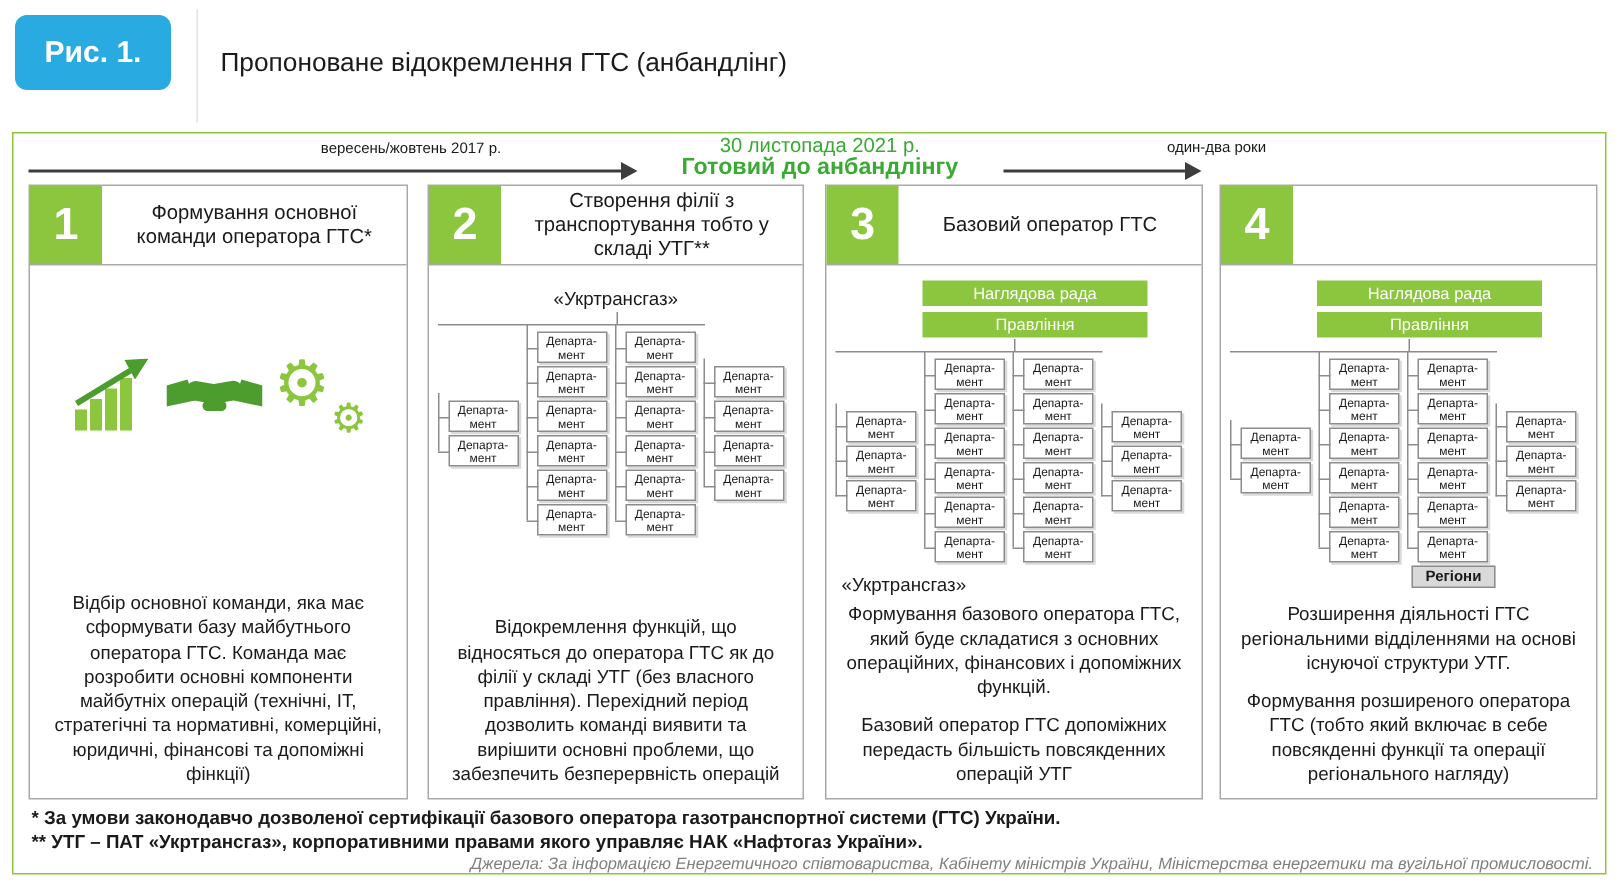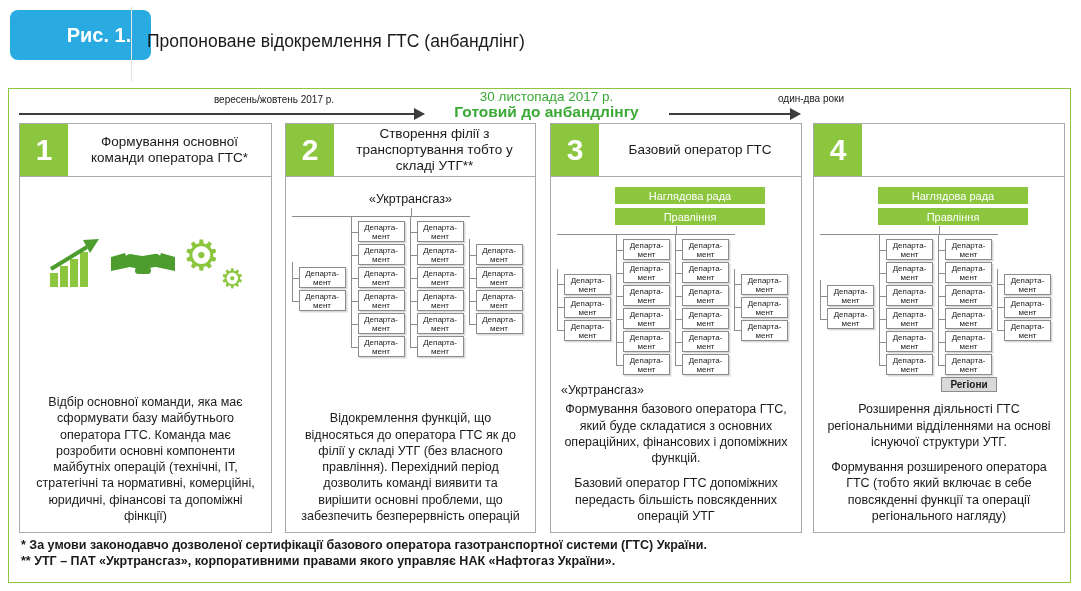--- a/index.html
+++ b/index.html
@@ -1,21 +1,21 @@
 <!DOCTYPE html>
 <html style="--badge-blue: #29ABE2; --accent-green: #8CC63E; --dark-green: #4C9C2E; --timeline-green: #3AAA35; --gray-box: #D9D9D9; --line-gray: #8C8C8C;"><head>
 <meta charset="utf-8">
 <style>
   html,body{margin:0;padding:0;background:#fff;}
   .page{position:relative;width:1081px;height:591px;background:#fff;overflow:hidden;
         font-family:"Liberation Sans","DejaVu Sans",sans-serif;color:#1a1a1a;}
 
   
   .fig-badge{position:absolute;left:10px;top:10px;width:104px;height:50px;border-radius:8px;
-             background:var(--badge-blue,#29ABE2);display:flex;align-items:center;justify-content:center;padding-left:37px;}
+             background:var(--badge-blue,#29ABE2);display:flex;align-items:center;justify-content:center;}
   .fig-badge span{color:#fff;font-weight:bold;font-size:20px;}
   .header-divider{position:absolute;left:131px;top:6px;height:76px;border-left:1px solid #e3e3e3;}
   .page-title{position:absolute;left:147px;top:31px;font-size:17.5px;}
 
   
   .frame{position:absolute;left:8px;top:88px;width:1063px;height:495px;box-sizing:border-box;
          border:1.5px solid var(--accent-green,#8CC63E);background:#fff;}
 
   
   .tl-label{position:absolute;font-size:10px;text-align:center;}
@@ -97,21 +97,21 @@
   <div class="page-title">Пропоноване відокремлення ГТС (анбандлінг)</div>
 
   <div class="frame">
 
     <div class="tl-line tl-line1"></div>
     <div class="tl-arrow tl-arrow1"></div>
     <div class="tl-line tl-line2"></div>
     <div class="tl-arrow tl-arrow2"></div>
     <div class="tl-label tl-left">вересень/жовтень 2017 р.</div>
     <div class="tl-center">
-      <div class="tl-c1">30 листопада 2017 р.</div>
+      <div class="tl-c1">30 листопада 2021 р.</div>
       <div class="tl-c2">Готовий до анбандлінгу</div>
     </div>
     <div class="tl-label tl-right">один-два роки</div>
 
     <section class="panel p1">
       <header class="panel-header">
         <div class="num">1</div>
         <div class="ptitle">Формування основної команди оператора ГТС*</div>
       </header>
       <div class="pbody">
@@ -331,15 +331,16 @@
           <p class="ptext">Розширення діяльності ГТС регіональними відділеннями на основі існуючої структури УТГ.</p>
           <p class="ptext">Формування розширеного оператора ГТС (тобто який включає в себе повсякденні функції та операції регіонального нагляду)</p>
         </div>
       </div>
     </section>
 
     <div class="footnotes">
       <div class="footnote">* За умови законодавчо дозволеної сертифікації базового оператора газотранспортної системи (ГТС) України.</div>
       <div class="footnote">** УТГ – ПАТ «Укртрансгаз», корпоративними правами якого управляє НАК «Нафтогаз України».</div>
     </div>
+    <div class="source">Джерела: За інформацією Енергетичного співтовариства,  Кабінету міністрів України, Міністерства енергетики та вугільної промисловості.</div>
 
   </div>
 </div>
 
 </body></html>

